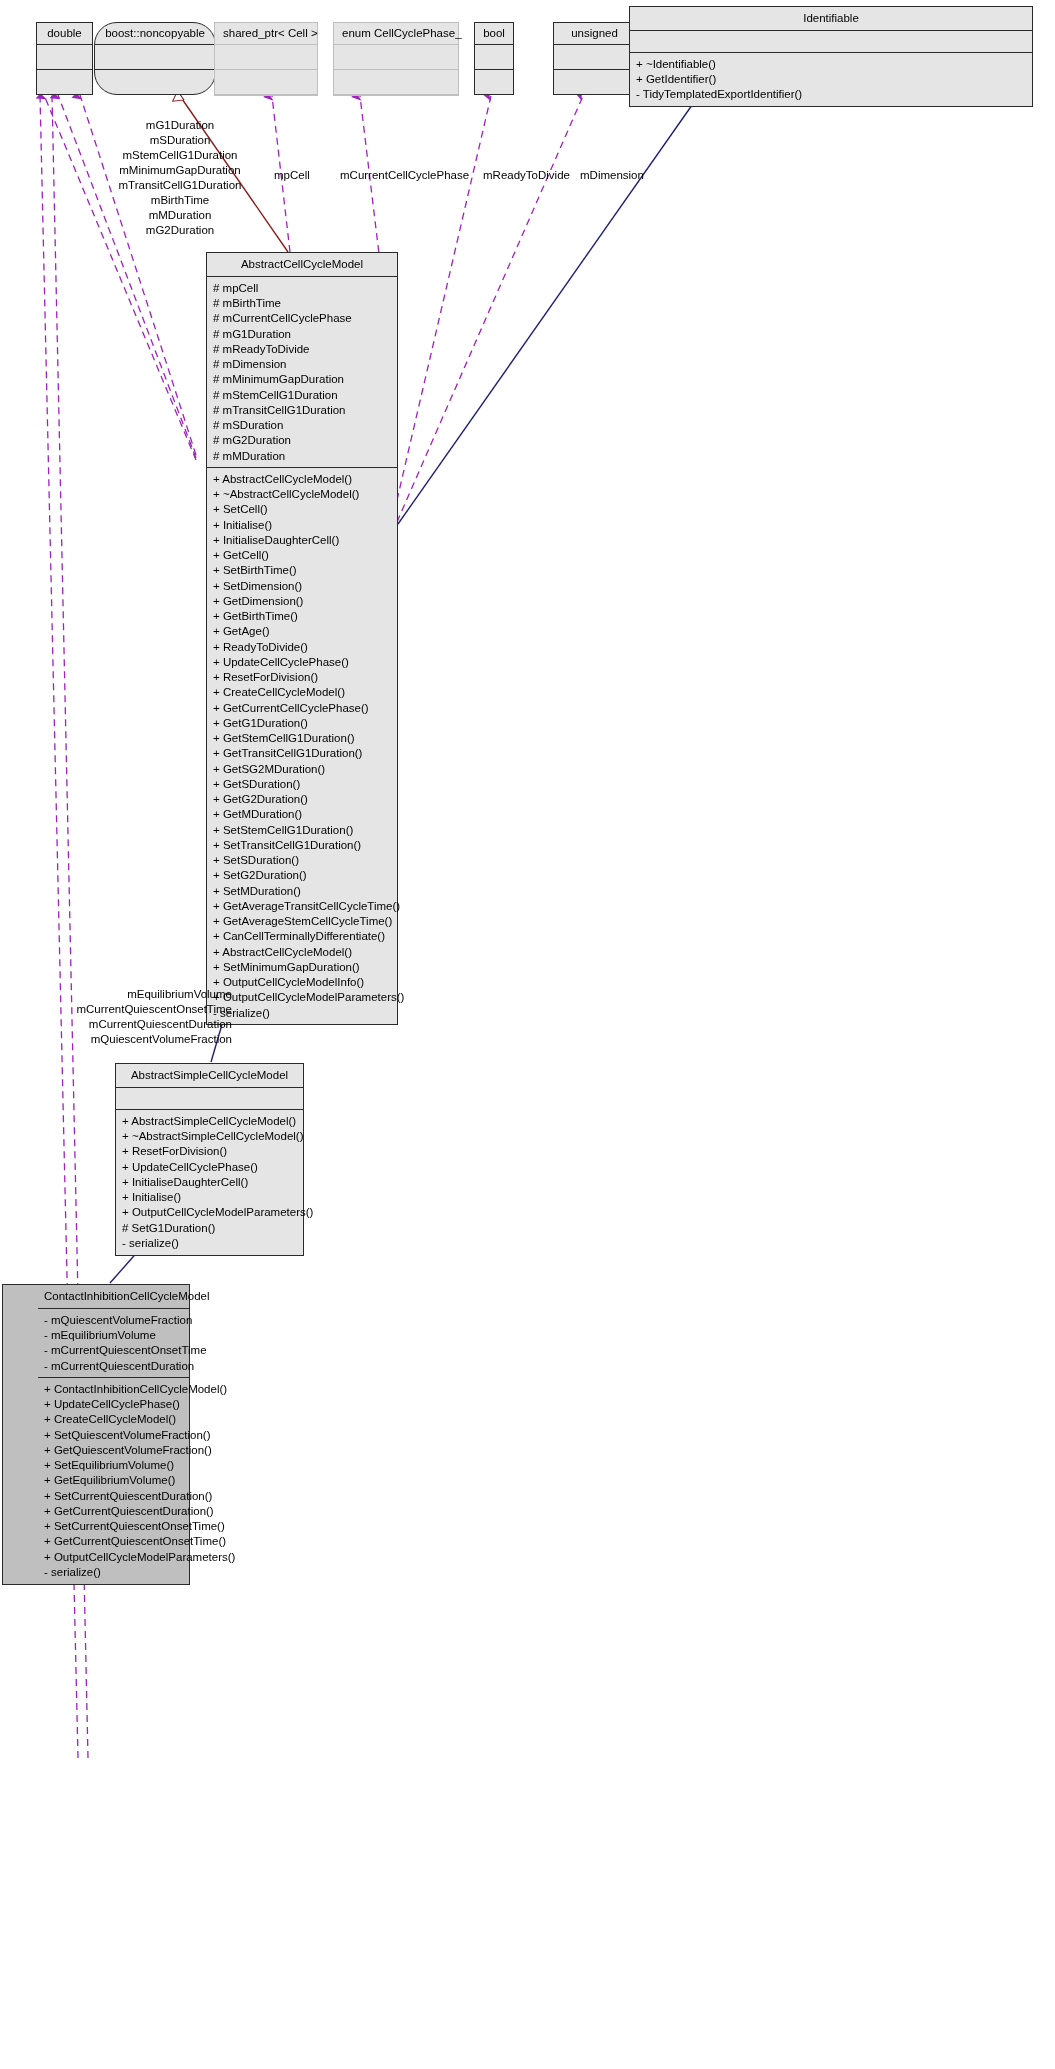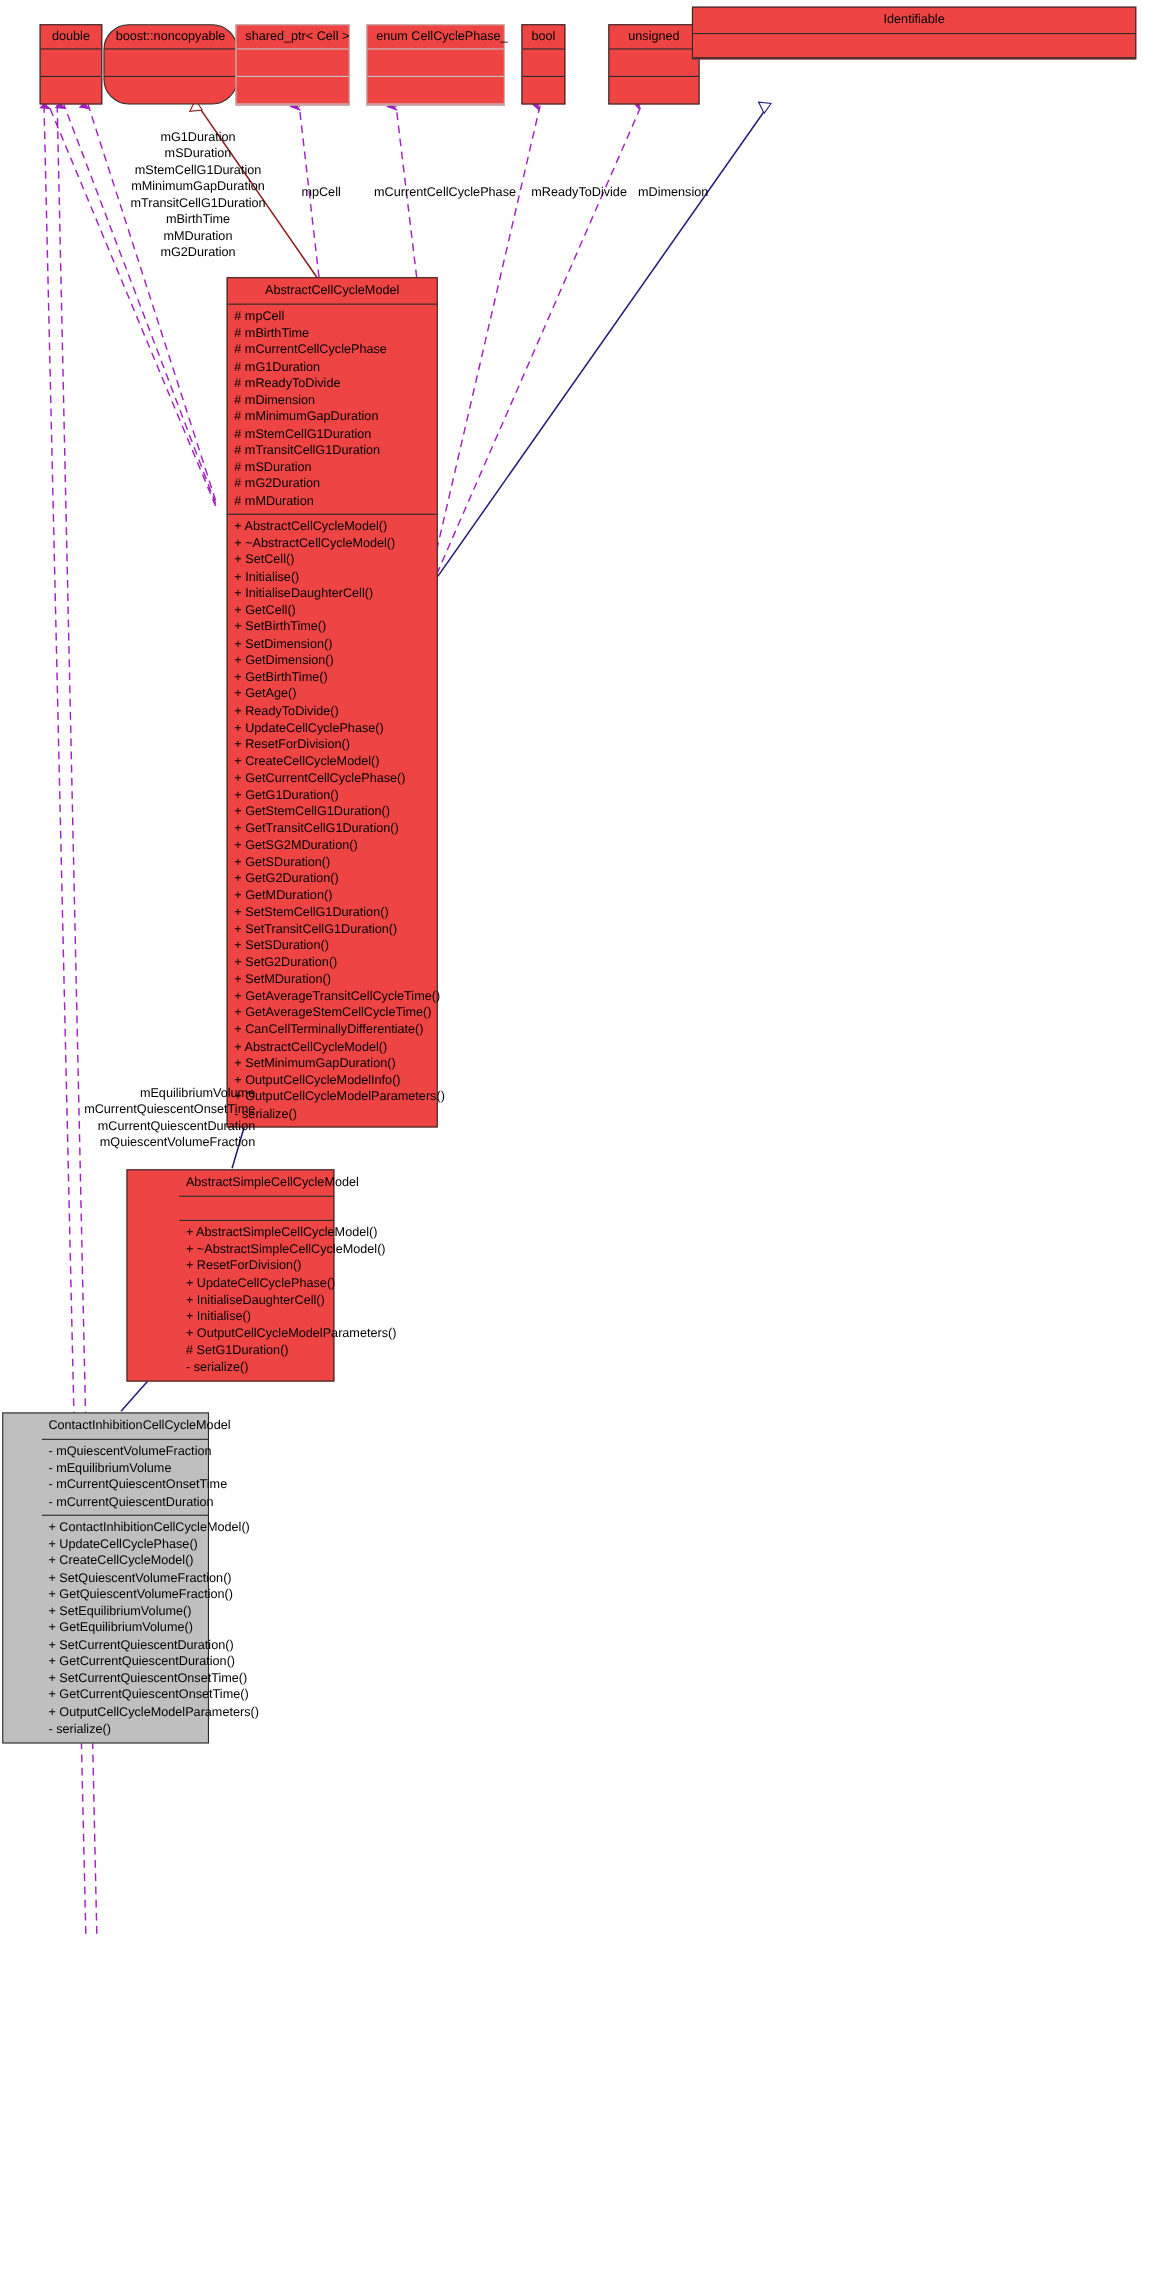--- a/index.html
+++ b/index.html
@@ -23,21 +23,21 @@
     left: 0;
     top: 0;
     width: 1055px;
     height: 2069px;
     pointer-events: none;
   }
   
   .uml-box {
     position: absolute;
     box-sizing: border-box;
-    background: #ef4444;
+    background: #e5e5e5;
     border: 1px solid #2a2a2a;
     font-size: 11.5px;
     line-height: 1.24;
     color: #000000;
   }
   .uml-box.thin {
     border: 1px solid #bfbfbf;
   }
   .uml-box.filled {
     background: #bfbfbf;
@@ -156,20 +156,25 @@
 
   <div class="uml-box prim" style="left:553px; top:22px; width:83px;">
     <div class="uml-title">unsigned</div>
     <div class="uml-section empty"></div>
     <div class="uml-section last empty"></div>
   </div>
 
   <div class="uml-box" style="left:629px; top:6px; width:404px;">
     <div class="uml-title">Identifiable</div>
     <div class="uml-section empty"></div>
+    <div class="uml-section last">
+      <div class="uml-row">+ ~Identifiable()</div>
+      <div class="uml-row">+ GetIdentifier()</div>
+      <div class="uml-row">- TidyTemplatedExportIdentifier()</div>
+    </div>
   </div>
 
   <div class="edge-label center" style="left:65px; top:118px; width:230px;">
     <div>mG1Duration</div>
     <div>mSDuration</div>
     <div>mStemCellG1Duration</div>
     <div>mMinimumGapDuration</div>
     <div>mTransitCellG1Duration</div>
     <div>mBirthTime</div>
     <div>mMDuration</div>
@@ -240,21 +245,21 @@
     </div>
   </div>
 
   <div class="edge-label right" style="left:20px; top:987px; width:212px;">
     <div>mEquilibriumVolume</div>
     <div>mCurrentQuiescentOnsetTime</div>
     <div>mCurrentQuiescentDuration</div>
     <div>mQuiescentVolumeFraction</div>
   </div>
 
-  <div class="uml-box" style="left:115px; top:1063px; width:189px;padding-left:47px;">
+  <div class="uml-box" style="left:115px; top:1063px; width:189px;">
     <div class="uml-title">AbstractSimpleCellCycleModel</div>
     <div class="uml-section empty"></div>
     <div class="uml-section last">
       <div class="uml-row">+ AbstractSimpleCellCycleModel()</div>
       <div class="uml-row">+ ~AbstractSimpleCellCycleModel()</div>
       <div class="uml-row">+ ResetForDivision()</div>
       <div class="uml-row">+ UpdateCellCyclePhase()</div>
       <div class="uml-row">+ InitialiseDaughterCell()</div>
       <div class="uml-row">+ Initialise()</div>
       <div class="uml-row">+ OutputCellCycleModelParameters()</div>

